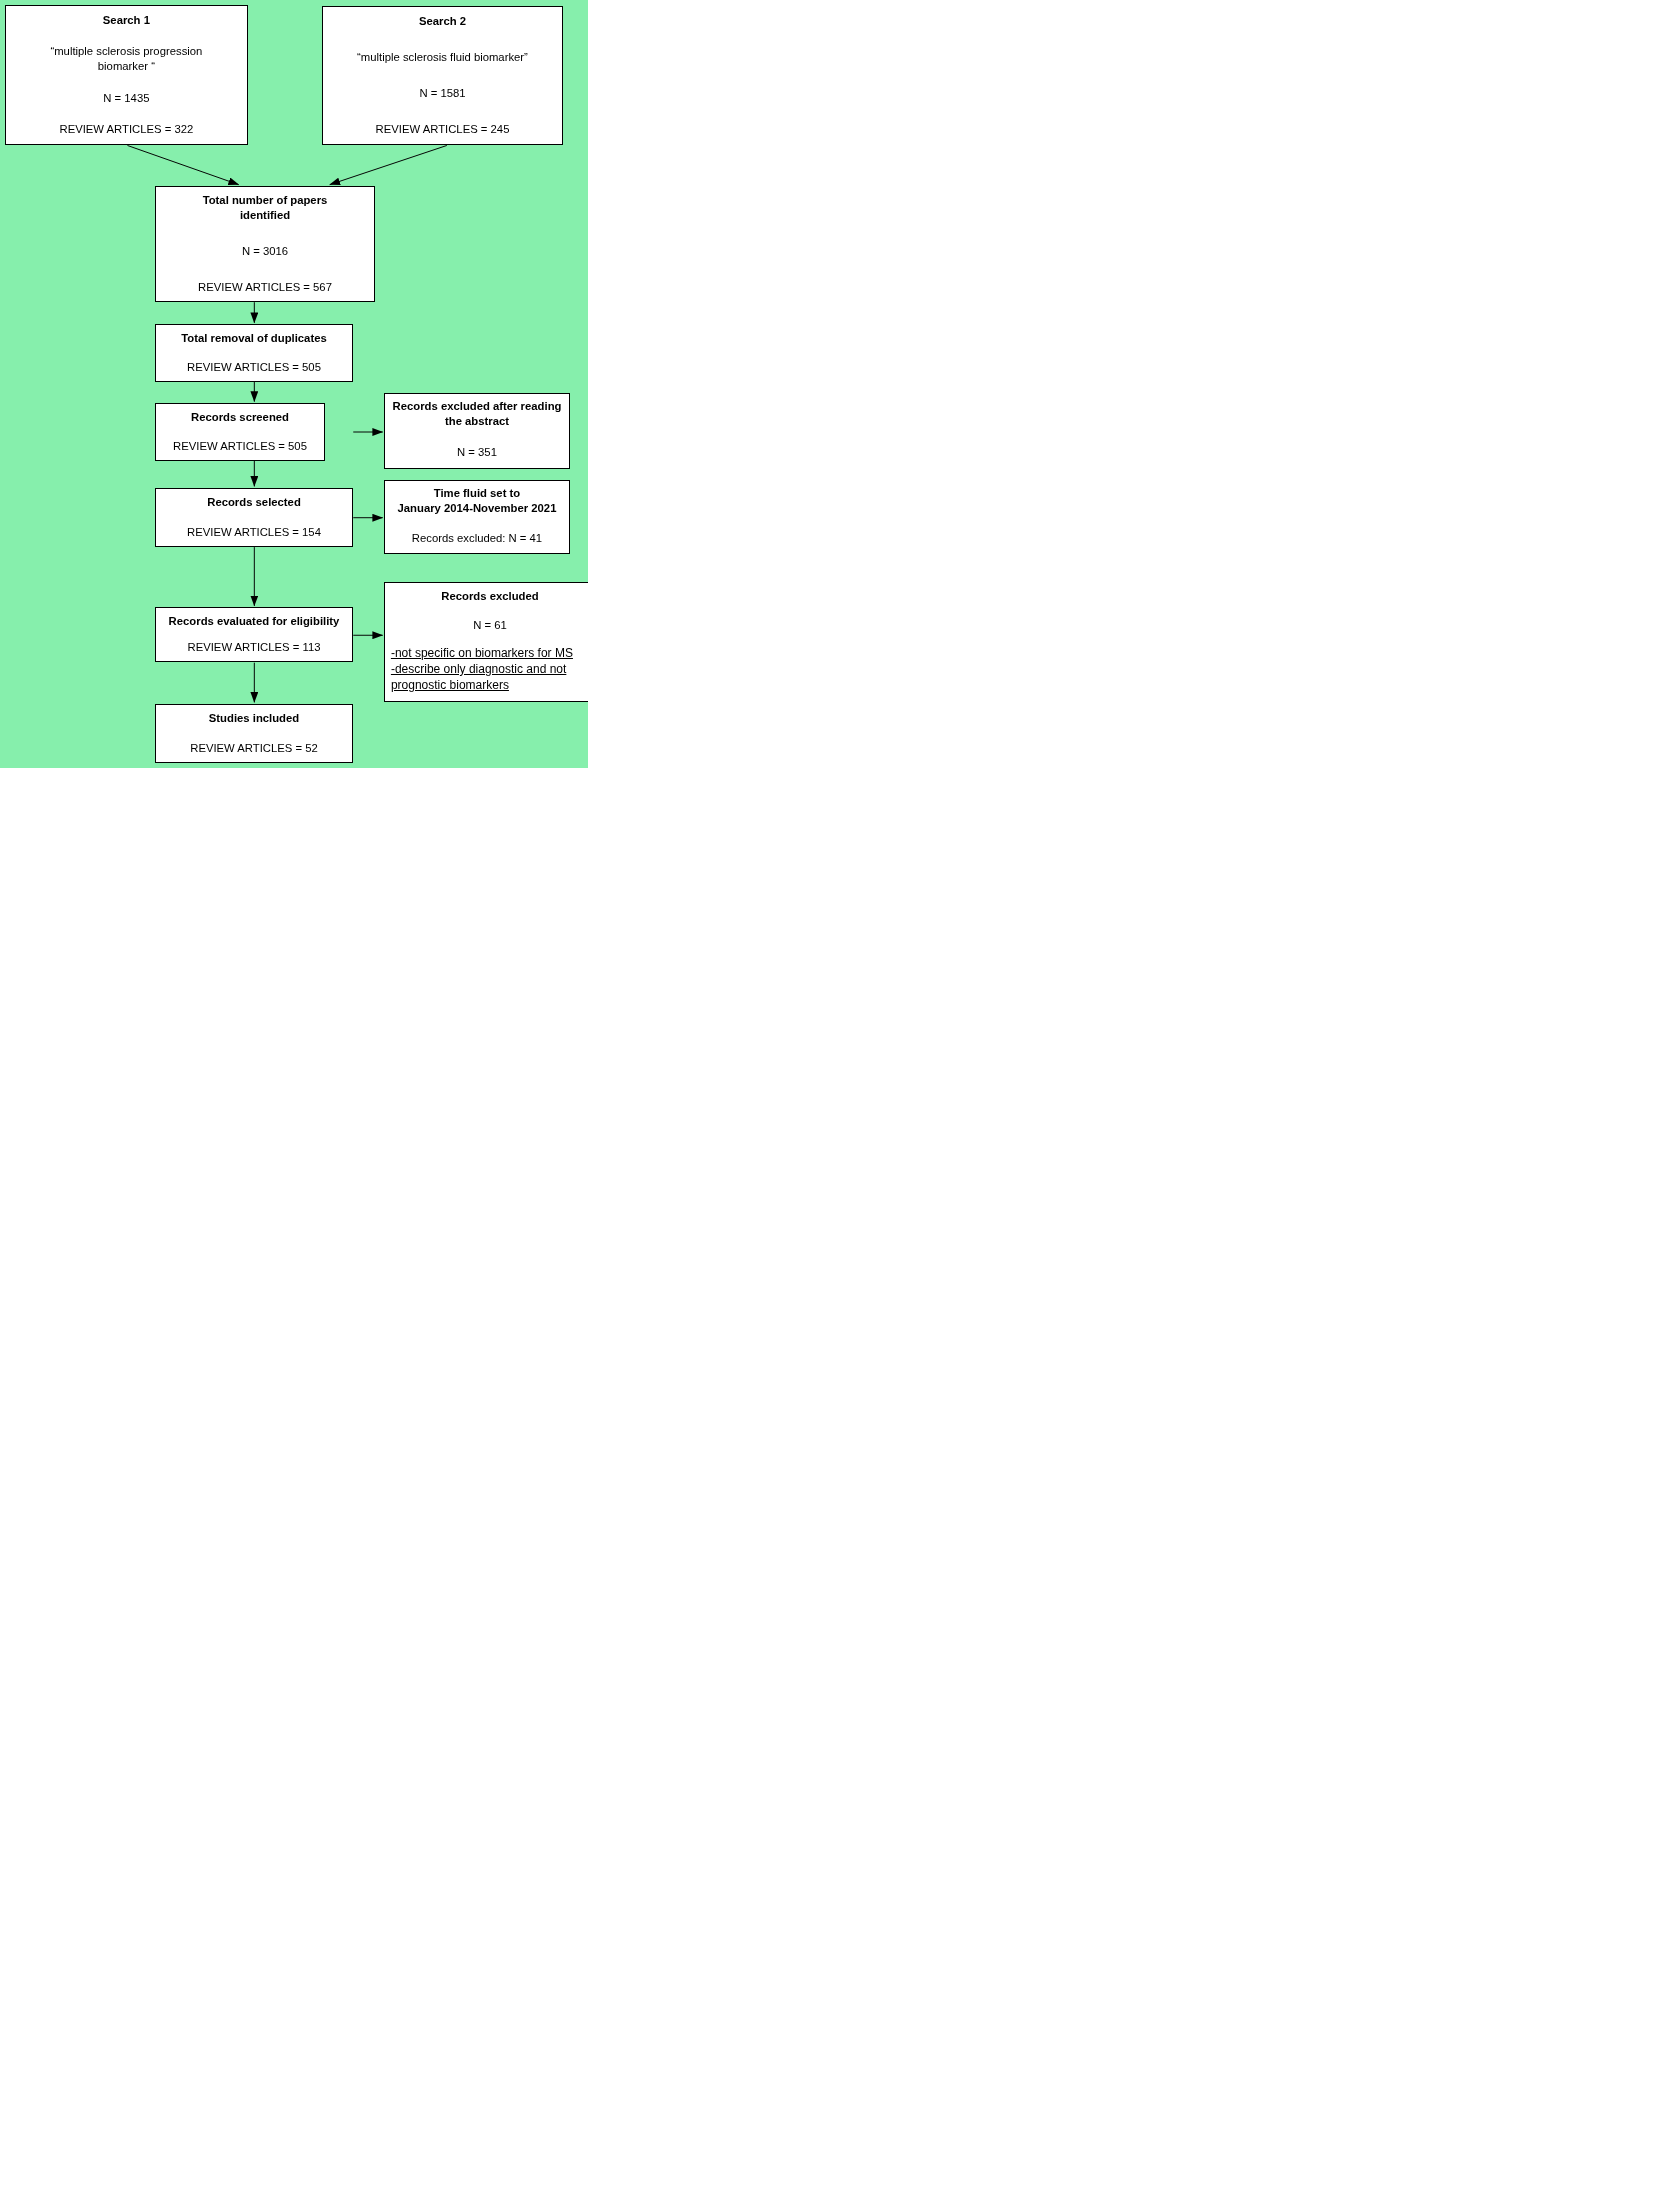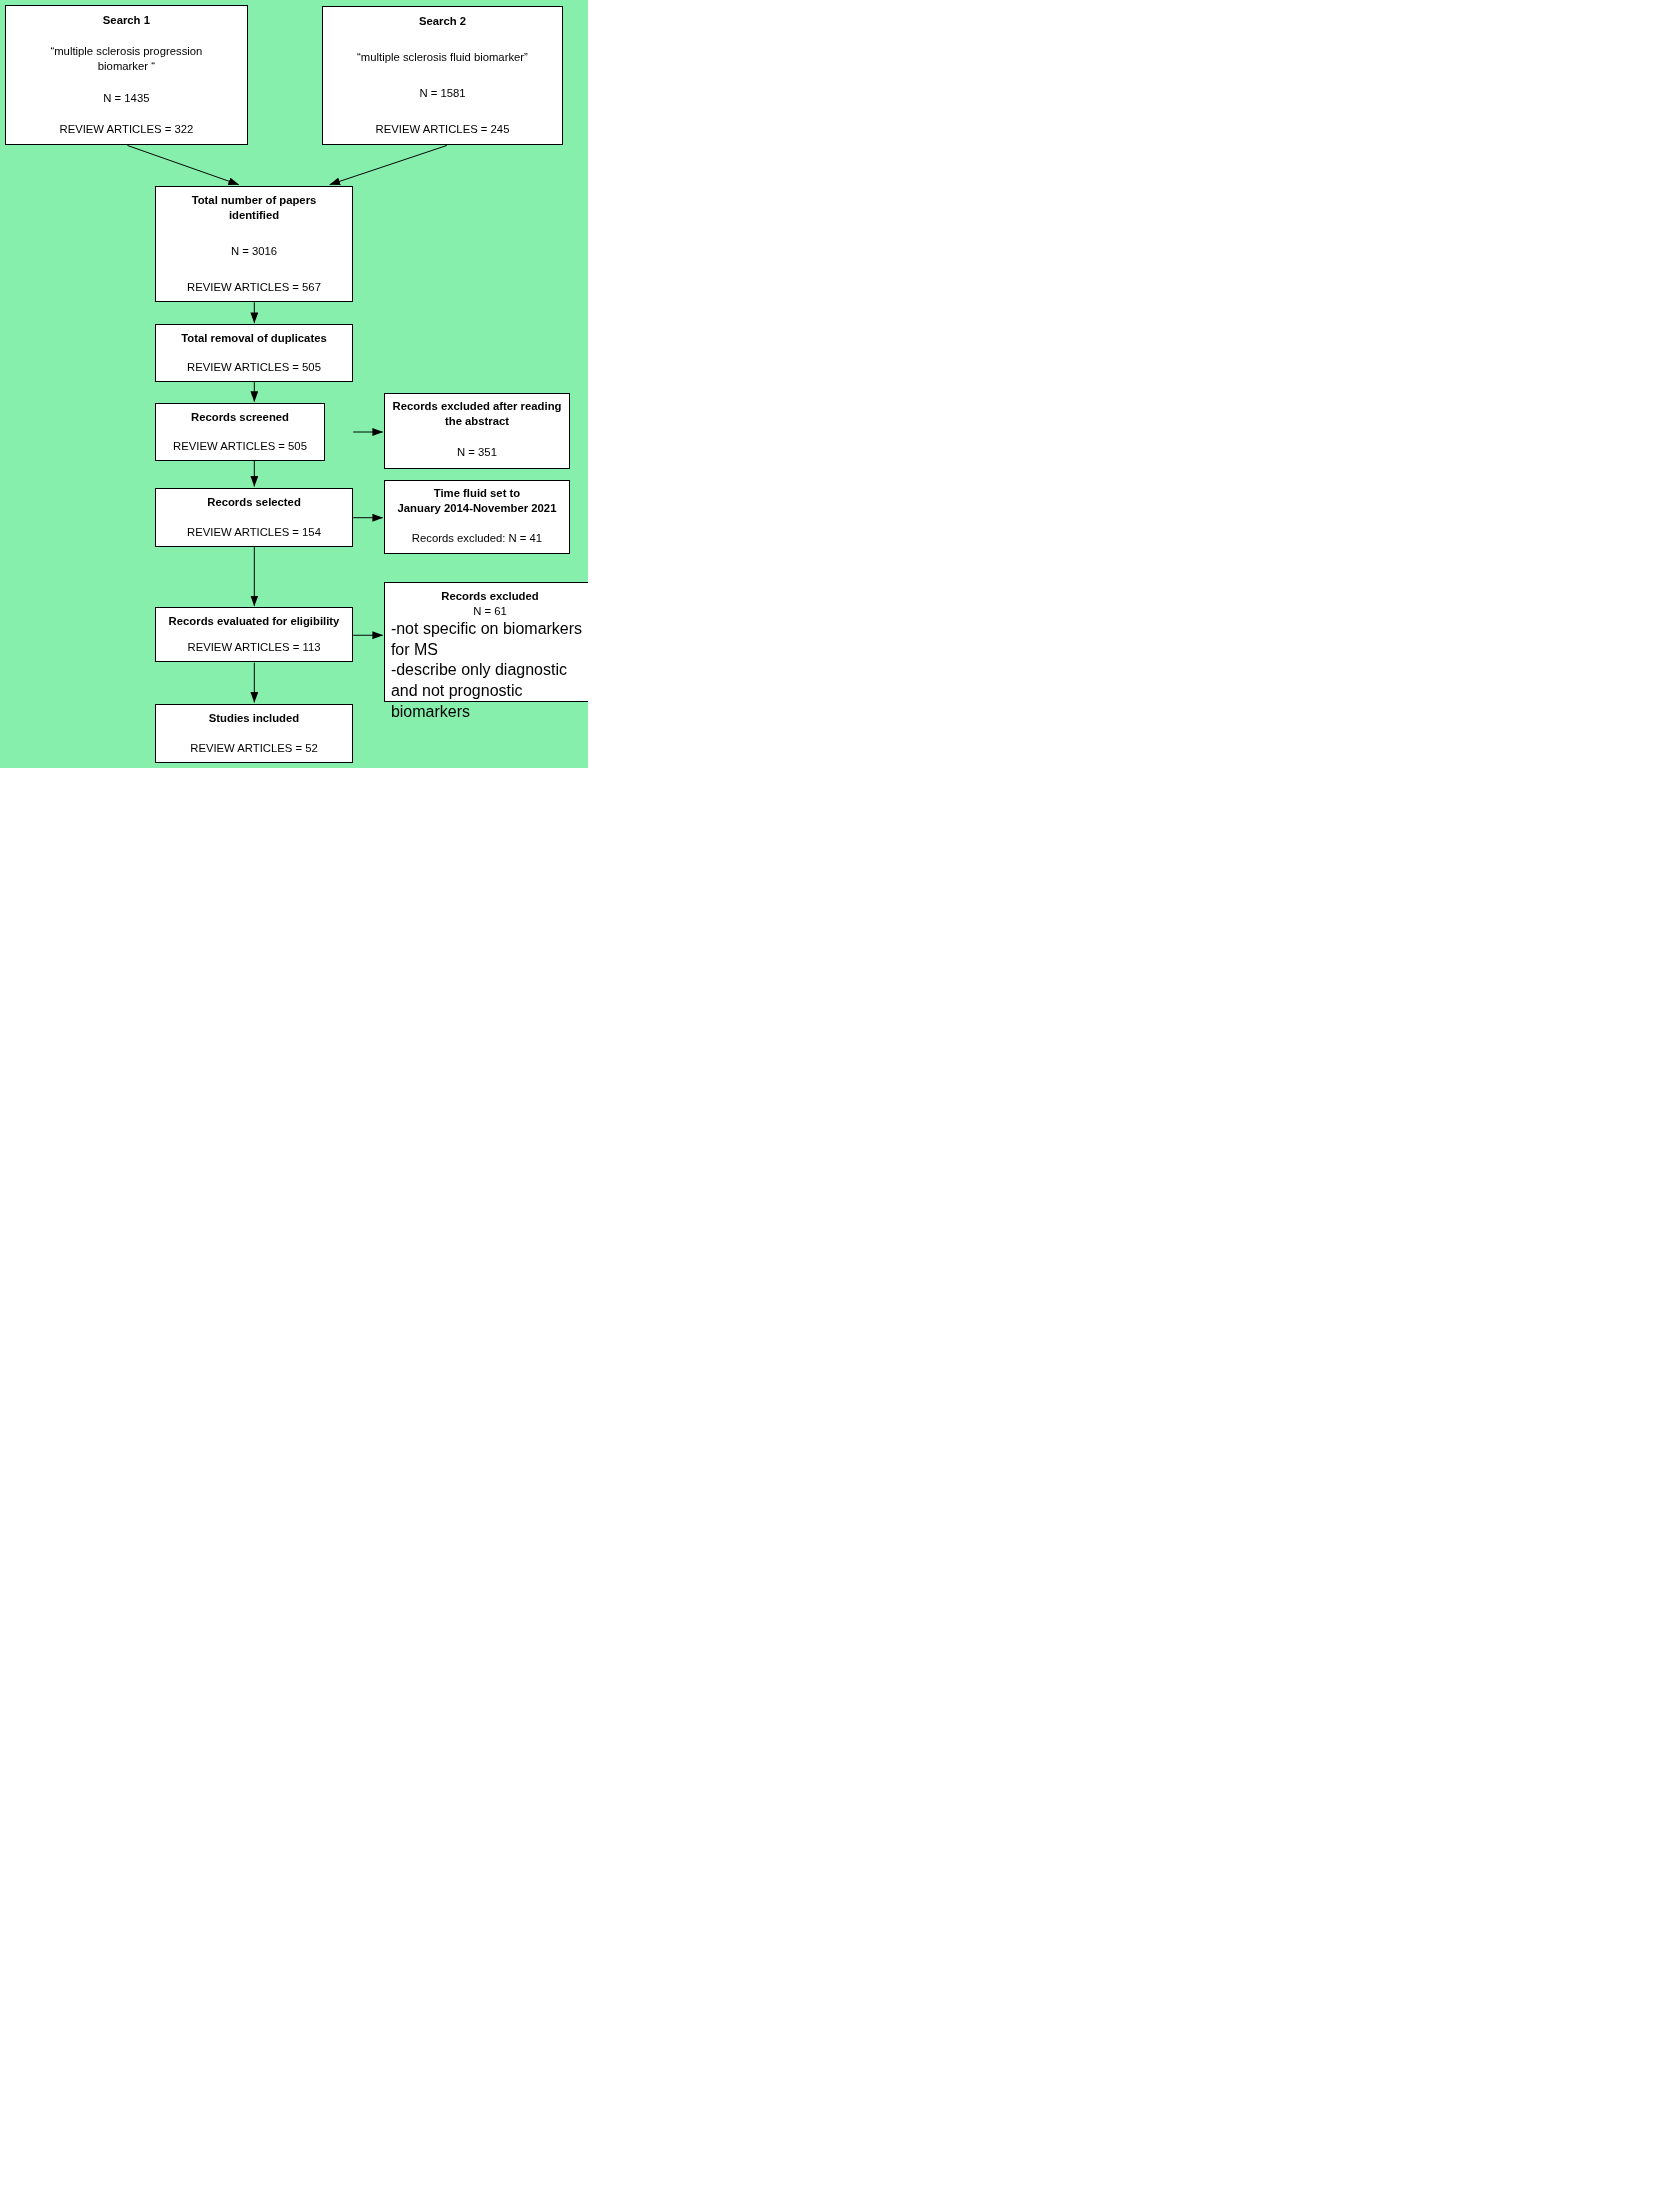--- a/index.html
+++ b/index.html
@@ -35,27 +35,28 @@
     justify-content: space-between;
     align-items: center;
     text-align: center;
   }
   .line { width: 100%; }
   .bold { font-weight: bold; }
   .nowrap { white-space: nowrap; }
   .reasons {
     width: 100%;
     text-align: left;
-    font-size: 16px;
+    font-size: 12px;
     line-height: 1.3;
+    text-decoration: underline;
   }
   
   .b-search1   { left: 4.9px;  top: 4.9px;   width: 243px; height: 140px; padding: 6.9px 4.9px; }
   .b-search2   { left: 322px; top: 5.9px;   width: 241px; height: 139px; padding: 6.9px 4.9px; }
-  .b-total     { left: 155px; top: 186px;  width: 198px; height: 116px; padding: 5.9px 3.9px; }
+  .b-total     { left: 155px; top: 186px;  width: 220px; height: 116px; padding: 5.9px 3.9px; }
   .b-dup       { left: 155px; top: 324px;  width: 198px; height: 58px; padding: 5.9px 3.9px; }
   .b-screen    { left: 155px; top: 403px;  width: 170px; height: 58px; padding: 5.9px 3.9px; }
   .b-exabs     { left: 384px; top: 393px;  width: 186px; height: 76px; padding: 4.9px 3.9px 7.8px 3.9px; }
   .b-select    { left: 155px; top: 488px;  width: 198px; height: 59px; padding: 5.9px 3.9px; }
   .b-time      { left: 384px; top: 480px;  width: 186px; height: 74px; padding: 4.9px 3.9px 6.9px 3.9px; }
   .b-eval      { left: 155px; top: 607px; width: 198px; height: 55px; padding: 5.9px 2.9px; }
   .b-exelig    { left: 384px; top: 582px; width: 212px; height: 120px; padding: 5.9px 5.9px 7.8px 5.9px; }
   .b-included  { left: 155px; top: 704px; width: 198px; height: 59px; padding: 5.9px 3.9px; }
 </style>
 </head>

